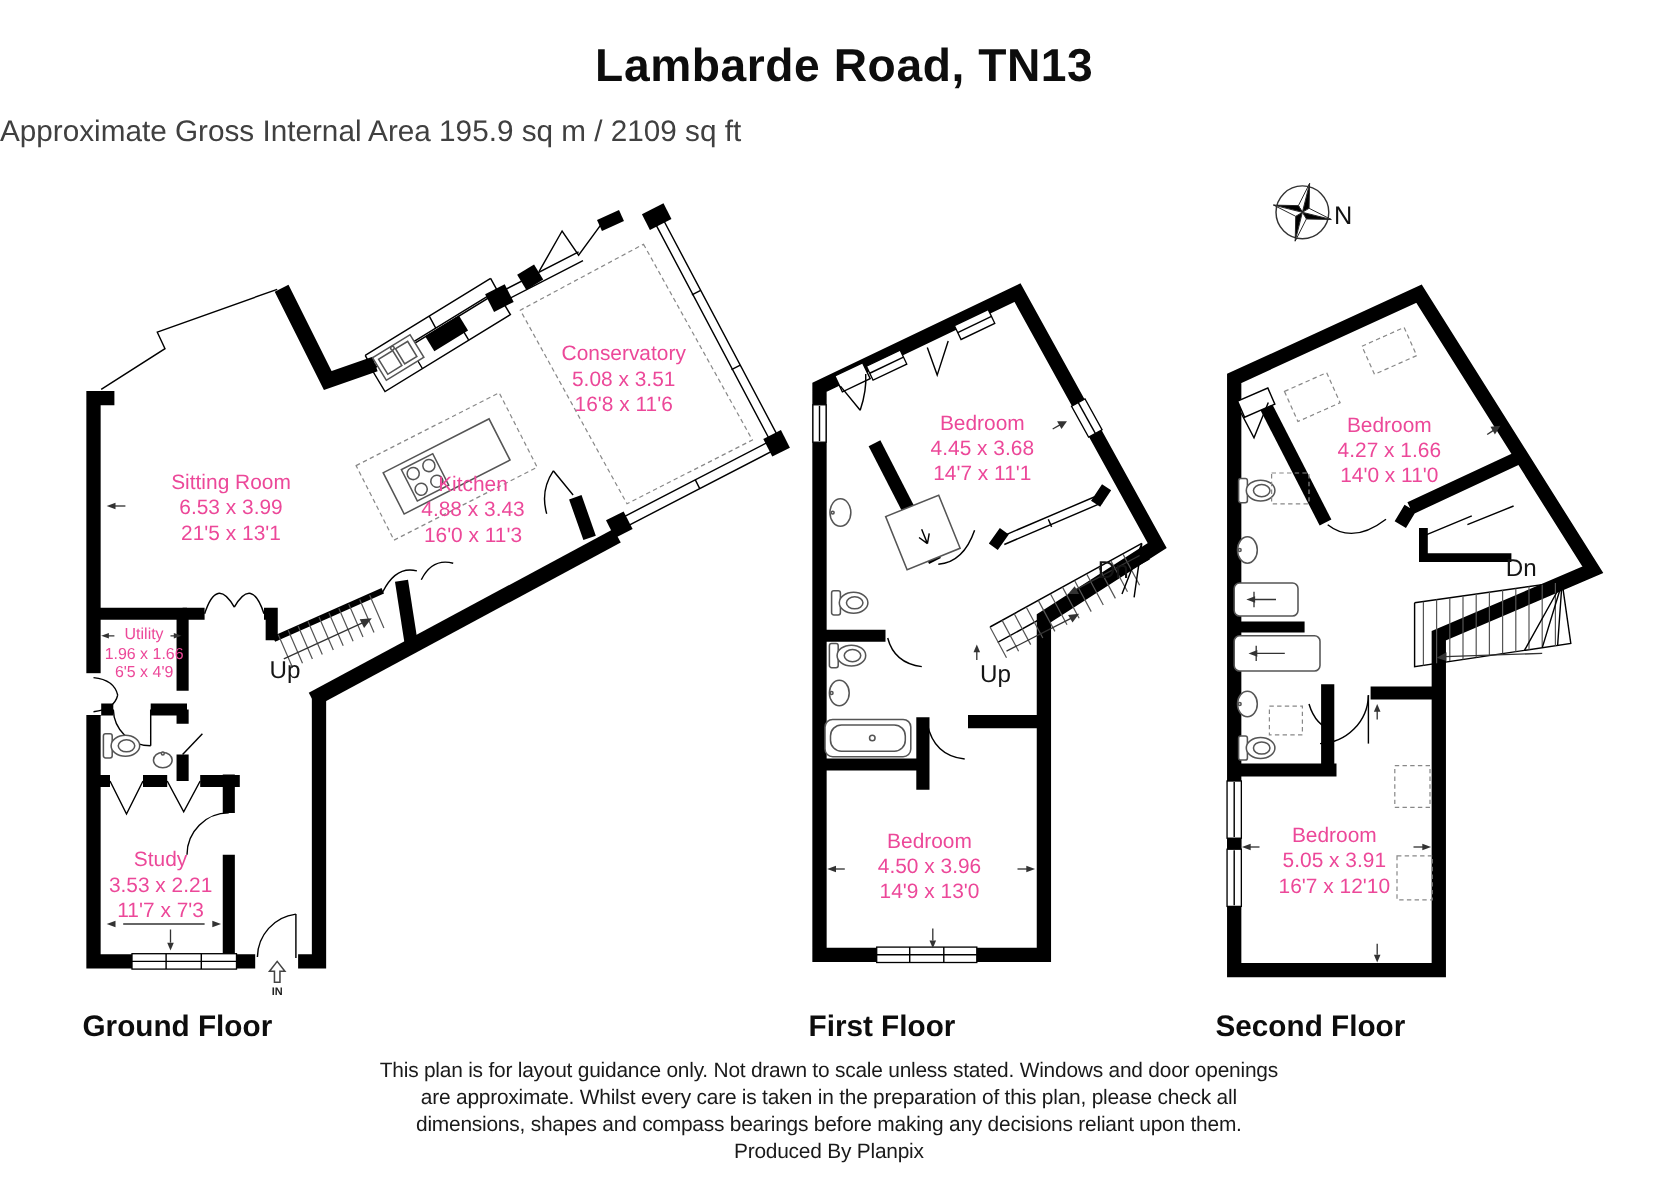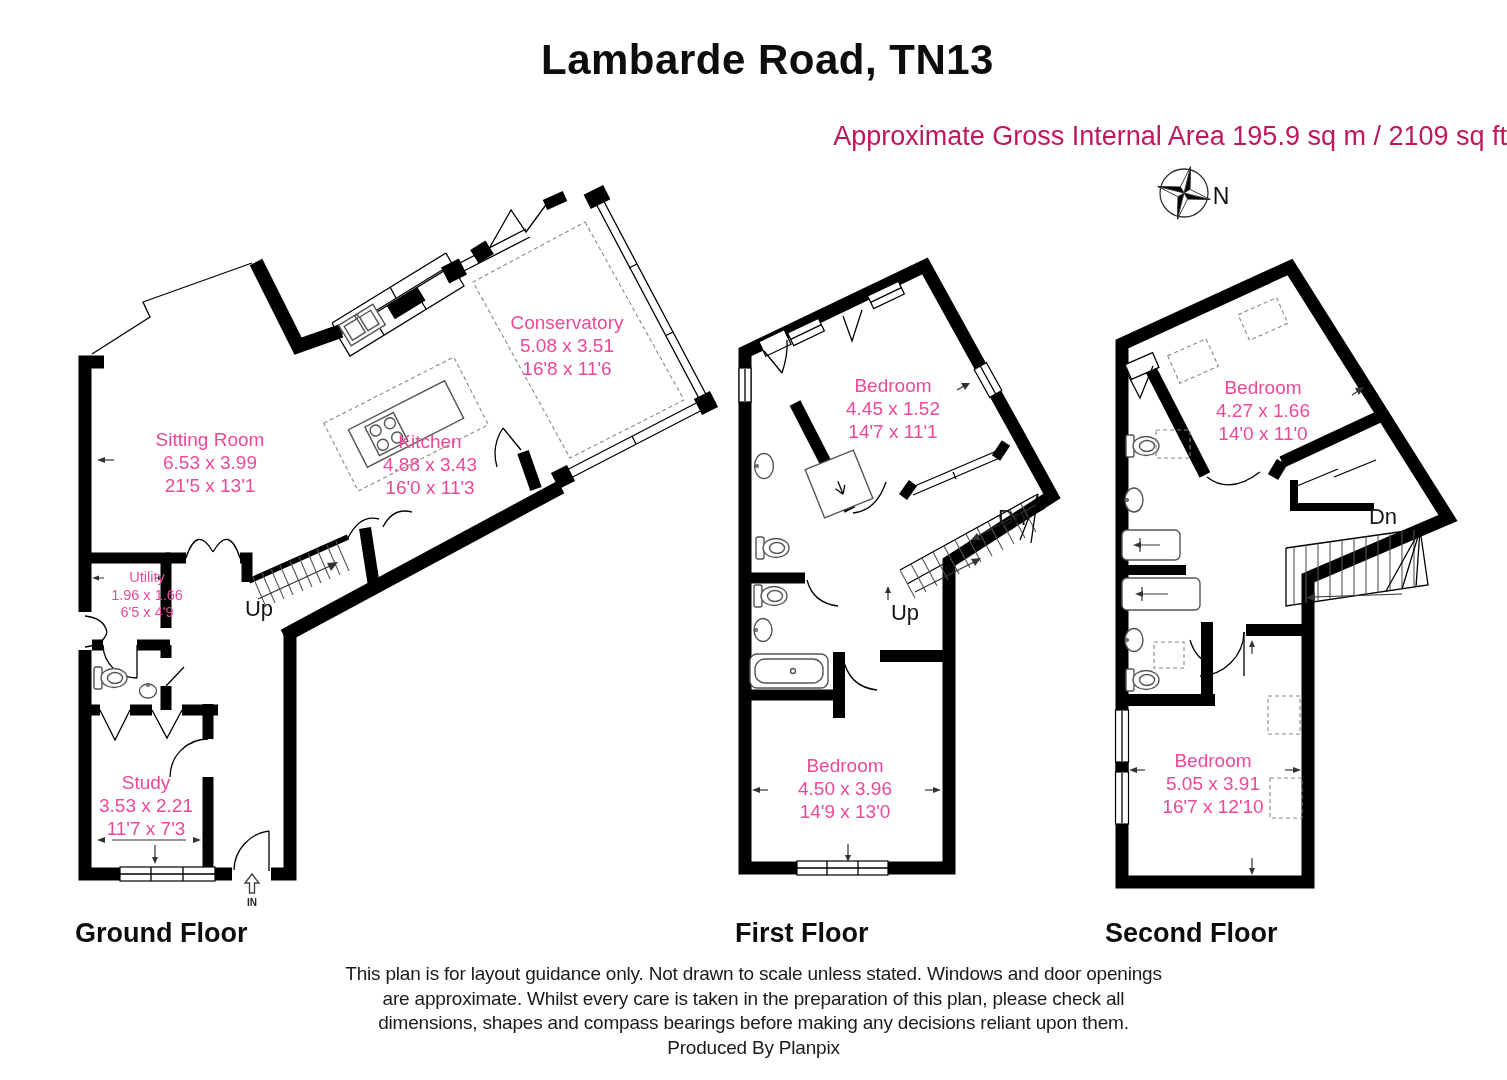--- a/index.html
+++ b/index.html
@@ -1,20 +1,20 @@
 <!DOCTYPE html>
 <html><head>
 <meta charset="utf-8">
 <style>
   html,body{margin:0;padding:0;background:#fff;}
   .page{position:relative;width:1507px;height:1080px;background:#fff;overflow:hidden;
         font-family:"Liberation Sans",sans-serif;color:#111;}
   .abs{position:absolute;}
   .title{top:36px;left:0;width:100%;text-align:center;font-size:42px;font-weight:bold;letter-spacing:.5px;color:#0d0d0d;padding-left:14px;}
-  .subtitle{top:104px;left:0;width:100%;text-align:right;font-size:27px;color:#be185d;margin-top:17px;}
+  .subtitle{top:104px;left:0;width:100%;text-align:left;font-size:27px;color:#404040;}
   .room-label{transform:translate(-50%,-50%);text-align:center;font-size:19px;line-height:23px;white-space:nowrap;color:#ec4899;}
   .room-label.small{font-size:14.5px;line-height:17.5px;}
   .floor-label{font-size:27px;font-weight:bold;color:#0d0d0d;}
   .stair-label{transform:translate(-50%,-50%);font-size:22px;color:#151515;}
   .in-label{transform:translate(-50%,-50%);font-size:10px;font-weight:bold;color:#222;}
   .n-label{transform:translate(-50%,-50%);font-size:23px;color:#111;}
   .footer{top:962px;left:0;width:100%;text-align:center;font-size:19px;line-height:24.5px;letter-spacing:-0.2px;color:#1a1a1a;}
   svg{position:absolute;overflow:visible;}
   .wall{stroke:#000;fill:none;}
   .thin{stroke:#000;stroke-width:1.3;fill:none;}
@@ -400,34 +400,34 @@
   <div class="abs room-label" style="left:430px;top:464px;">
     <div>Kitchen</div>
     <div>4.88 x 3.43</div>
     <div>16'0 x 11'3</div>
   </div>
   <div class="abs room-label" style="left:567px;top:345px;">
     <div>Conservatory</div>
     <div>5.08 x 3.51</div>
     <div>16'8 x 11'6</div>
   </div>
-  <div class="abs room-label small" style="left:131px;top:595px;margin-left:16px;">
+  <div class="abs room-label small" style="left:131px;top:595px;">
     <div>Utility</div>
     <div>1.96 x 1.66</div>
     <div>6'5 x 4'9</div>
   </div>
   <div class="abs room-label" style="left:146px;top:805px;">
     <div>Study</div>
     <div>3.53 x 2.21</div>
     <div>11'7 x 7'3</div>
   </div>
 
   <div class="abs room-label" style="left:893px;top:408px;">
     <div>Bedroom</div>
-    <div>4.45 x 1.52</div>
+    <div>4.45 x 3.68</div>
     <div>14'7 x 11'1</div>
   </div>
   <div class="abs room-label" style="left:845px;top:788px;">
     <div>Bedroom</div>
     <div>4.50 x 3.96</div>
     <div>14'9 x 13'0</div>
   </div>
 
   <div class="abs room-label" style="left:1263px;top:410px;">
     <div>Bedroom</div>

